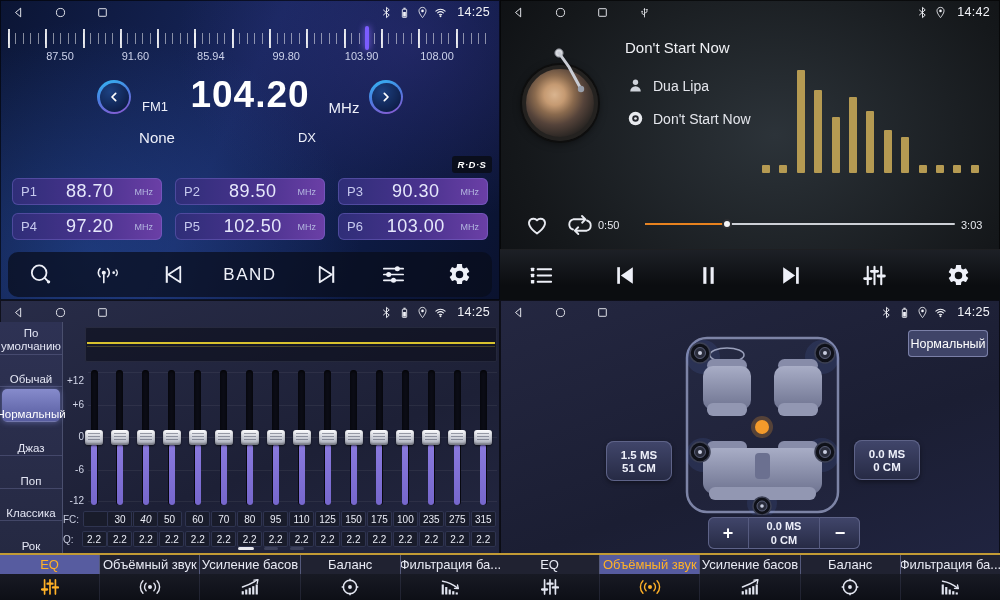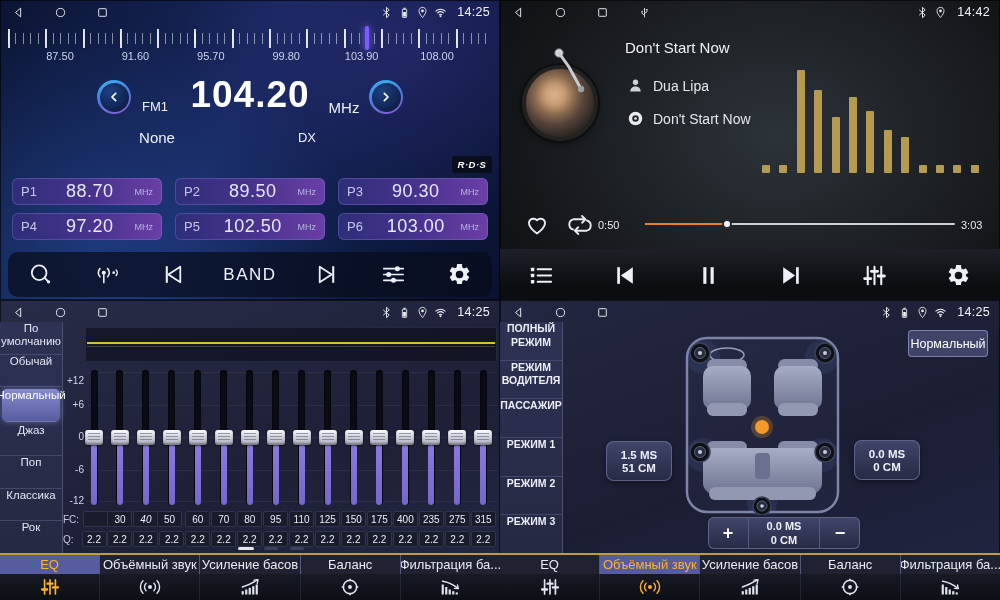--- a/index.html
+++ b/index.html
@@ -77,21 +77,21 @@
 .pknob{position:absolute;top:-4px;width:10px;height:10px;border-radius:50%;background:#f4f5f7;
  border:2px solid #2b2d31;box-sizing:border-box}
 .player-bar{position:absolute;left:0;bottom:0;width:100%;height:50px;
  background:linear-gradient(180deg,#1d2026,#0b0d10 70%);border-top:1px solid rgba(255,255,255,.08);
  display:flex;align-items:center;justify-content:space-around;color:#e9ebf2}
 
 
 .side{position:absolute;left:0;top:22px;bottom:47px;width:63px;box-sizing:border-box;
  background:linear-gradient(180deg,#2e3254,#252942);border-right:1px solid #4a4f6e;
  display:flex;flex-direction:column;z-index:4}
-.side-item{flex:1;display:flex;align-items:flex-start;justify-content:center;text-align:center;
+.side-item{flex:1;display:flex;align-items:flex-end;justify-content:center;text-align:center;
  font-size:11.5px;color:#e4e6f4;border-bottom:1px solid rgba(95,100,140,.5);padding:0 3px;line-height:1.15}
 .side-item:last-child{border-bottom:none}
 .side-item.sel{background:linear-gradient(180deg,#868bcc,#575c9f);border-radius:5px;margin:2px;
  box-shadow:0 0 6px rgba(160,168,255,.45);color:#fff}
 .d-item{font-size:10.5px;font-weight:700;line-height:1.3;color:#eceef8}
 .resp-panel{position:absolute;left:85px;top:27px;width:412px;height:35px;border-radius:2px;
  background:rgba(9,11,22,.55);box-shadow:inset 0 0 0 1px rgba(120,125,160,.18)}
 .resp-line{position:absolute;left:2px;right:2px;top:15px;height:2px;background:#d8c22e}
 .resp-line2{position:absolute;left:2px;right:2px;top:19px;height:1px;background:rgba(216,194,46,.25)}
 .eq-scale-lbl{position:absolute;width:26px;text-align:right;font-size:10px;color:#d2d6e8}
@@ -147,21 +147,21 @@
 <div class="screen">
 
   <section class="quad" id="q-radio">
     <div>
       <div class="ticks-minor"></div>
       <div class="ticks-major"></div>
       <div class="dial-indicator"></div>
       <div id="dial-labels">
           <span class="dial-label" style="left: 60px;">87.50</span>
           <span class="dial-label" style="left: 135.4px;">91.60</span>
-          <span class="dial-label" style="left: 210.8px;">95.70</span>
+          <span class="dial-label" style="left: 210.8px;">85.94</span>
           <span class="dial-label" style="left: 286.2px;">99.80</span>
           <span class="dial-label" style="left: 361.6px;">103.90</span>
           <span class="dial-label" style="left: 437px;">108.00</span>
         </div>
     </div>
     <div class="arrow-btn" style="left:97px;top:80px">
       <div class="arrow-inner">
           <span class="icon" style="width:16px;height:16px">
             <svg viewBox="0 0 24 24">
               <path d="M14.5 6.5 L9 12 l5.5 5.5" fill="none" stroke="currentColor" stroke-width="2.6" stroke-linecap="round" stroke-linejoin="round"></path>
@@ -613,21 +613,21 @@
         <div class="eq-knob" style="left: 370.45px;">
           <div class="ridge"></div>
         </div>
         <div class="chip" style="left: 366.95px; top: 211px;">175</div>
         <div class="chip" style="left: 366.95px; top: 231px;">2.2</div>
         <div class="eq-track" style="left: 401.9px;"></div>
         <div class="eq-fill" style="left: 402.4px; background: linear-gradient(rgb(138, 122, 222), rgb(118, 103, 204));"></div>
         <div class="eq-knob" style="left: 396.4px;">
           <div class="ridge"></div>
         </div>
-        <div class="chip" style="left: 392.9px; top: 211px;">400</div>
+        <div class="chip" style="left: 392.9px; top: 211px;">100</div>
         <div class="chip" style="left: 392.9px; top: 231px;">2.2</div>
         <div class="eq-track" style="left: 427.85px;"></div>
         <div class="eq-fill" style="left: 428.35px; background: linear-gradient(rgb(138, 122, 222), rgb(118, 103, 204));"></div>
         <div class="eq-knob" style="left: 422.35px;">
           <div class="ridge"></div>
         </div>
         <div class="chip" style="left: 418.85px; top: 211px;">235</div>
         <div class="chip" style="left: 418.85px; top: 231px;">2.2</div>
         <div class="eq-track" style="left: 453.8px;"></div>
         <div class="eq-fill" style="left: 454.3px; background: linear-gradient(rgb(138, 122, 222), rgb(118, 103, 204));"></div>
@@ -775,40 +775,20 @@
                 <path d="M5 5 C12 6 18 9 23.5 13.5" fill="none" stroke="currentColor" stroke-width="1.8" stroke-linecap="round"></path>
                 <path d="M24 14 l-4.6 -.4 M24 14 l-1 -4.4" stroke="currentColor" stroke-width="1.6" fill="none" stroke-linecap="round"></path>
               </svg>
             </span>
           </div>
         </div>
       </div>
     </section>
 
   <section class="quad" id="q-delay">
-    <div class="side" id="delay-side">
-        <div class="side-item d-item">
-          <span>ПОЛНЫЙ РЕЖИМ</span>
-        </div>
-        <div class="side-item d-item">
-          <span>РЕЖИМ ВОДИТЕЛЯ</span>
-        </div>
-        <div class="side-item d-item">
-          <span>ПАССАЖИР</span>
-        </div>
-        <div class="side-item d-item">
-          <span>РЕЖИМ 1</span>
-        </div>
-        <div class="side-item d-item">
-          <span>РЕЖИМ 2</span>
-        </div>
-        <div class="side-item d-item">
-          <span>РЕЖИМ 3</span>
-        </div>
-      </div>
     <div class="profile-chip">Нормальный</div>
 
     <svg class="carbox" viewBox="0 0 159 180">
       <defs>
         <linearGradient id="seatg" x1="0" y1="0" x2="0" y2="1">
           <stop offset="0" stop-color="#a8adc6"></stop>
             <stop offset="1" stop-color="#6e7390"></stop>
         </linearGradient>
       </defs>
       <rect x="4" y="3" width="151" height="174" rx="20" fill="rgba(80,90,130,0.10)" stroke="#7d84a6" stroke-width="2.5"></rect>

